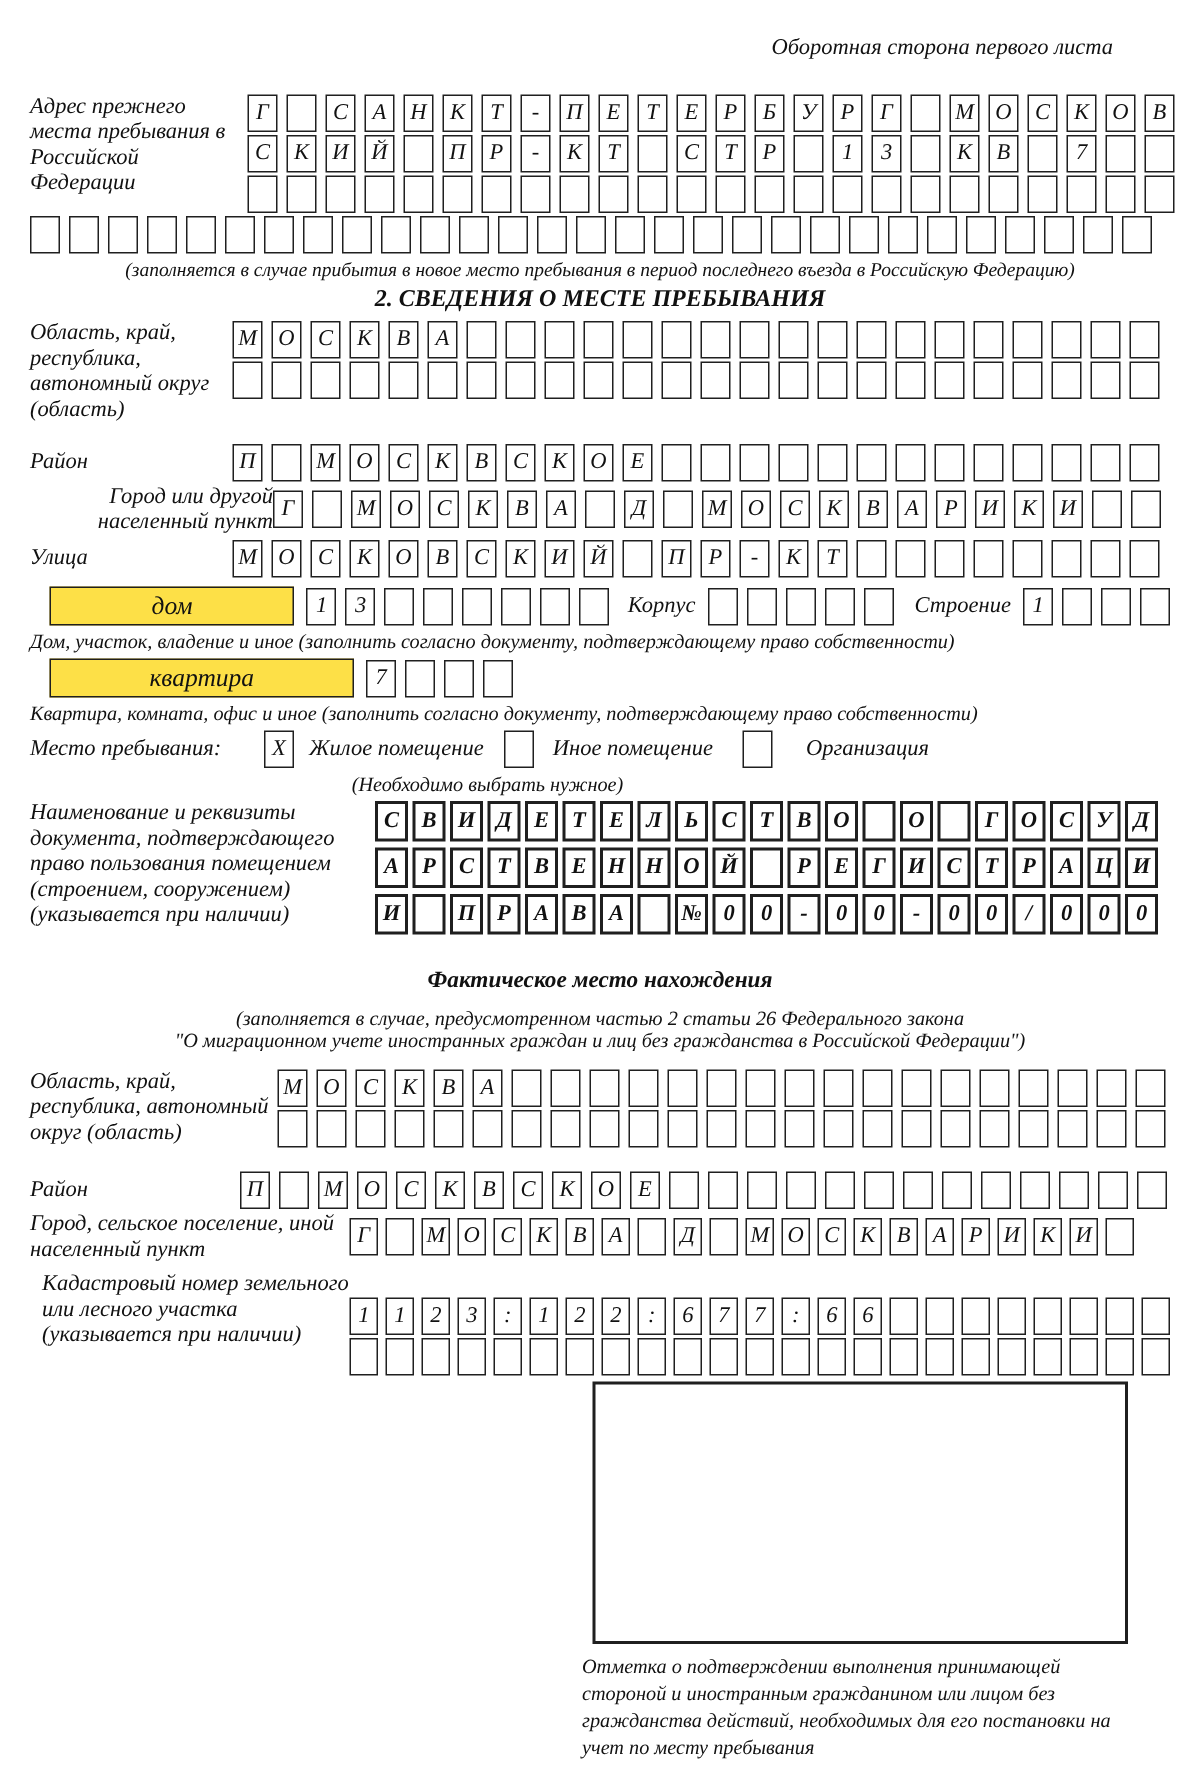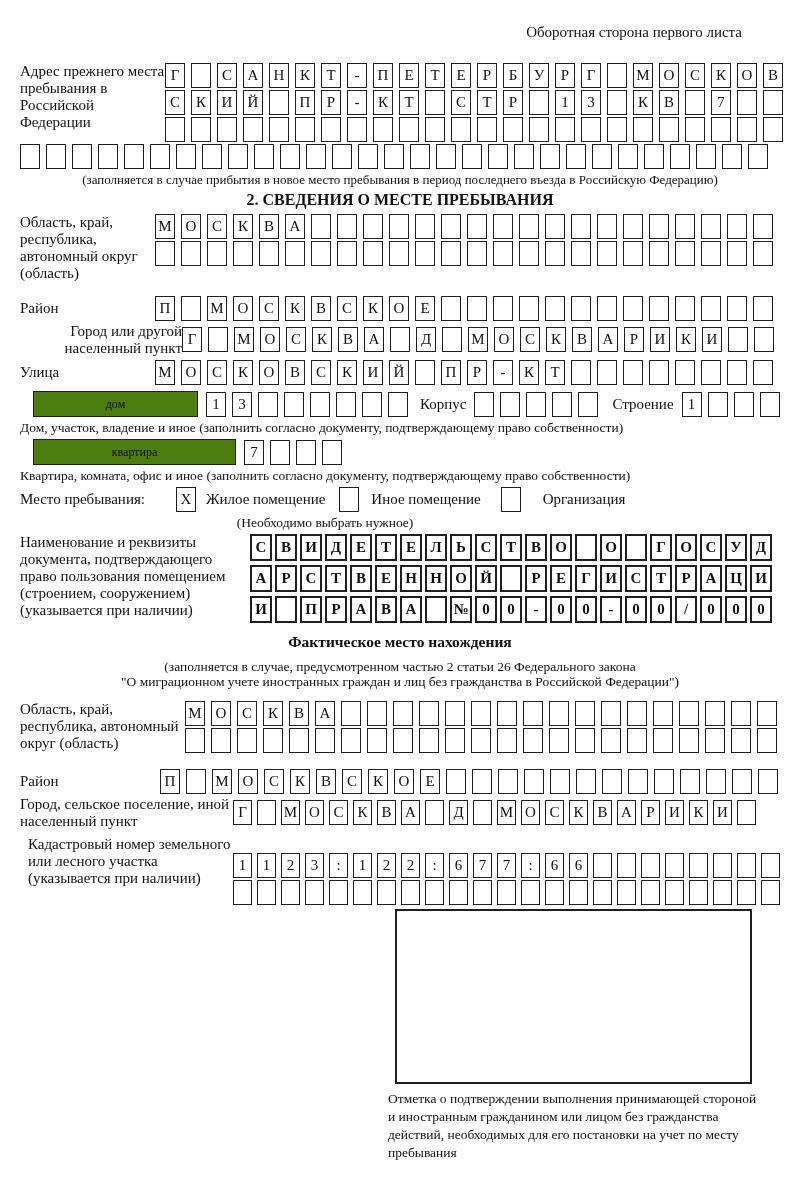--- a/index.html
+++ b/index.html
@@ -1,17 +1,17 @@
 <!DOCTYPE html>
 <html><head>
 <meta charset="utf-8">
 <style>
   html,body{margin:0;padding:0;background:#fff;}
   body{width:800px;height:1180px;font-family:"Liberation Serif","DejaVu Serif",serif;color:#111;}
-  .page{position:relative;box-sizing:border-box;width:800px;height:1180px;padding:6px 20px 0 20px;overflow:hidden;}
+  .page{position:relative;box-sizing:border-box;width:800px;height:1180px;padding:6px 20px 0 20px;overflow:hidden;font-style:italic;}
 
   .hdr{ text-align:right; font-size:15px; margin:18px 38px 22px 0;}
 
   .group{display:flex;align-items:flex-start;}
   .frow{display:flex;align-items:center;}
   .label{font-size:15px;line-height:17px;flex:0 0 auto;}
   .w145{width:145px;} .w135{width:135px;} .w162{width:162px;text-align:right;} .w230{width:230px;}
   .w165{width:165px;} .w140{width:140px;} .w213{width:213px;} .w205{width:205px;}
 
   .cells{display:flex;gap:6px;margin-bottom:2px;}
@@ -20,21 +20,21 @@
   .big .cell{width:22px;height:27px;border-width:2px;font-weight:600;}
   .big{gap:3px;margin-bottom:4px;}
   .tight{gap:5px;}
   .tight .cell{width:19px;}
 
   .note{font-size:13px;line-height:15px;}
   .center{text-align:center;}
   .title{font-weight:bold;font-size:16px;text-align:center;}
 
   .widebox{box-sizing:border-box;border:1.5px solid #1f1f1f;height:26px;display:flex;
-           align-items:center;justify-content:center;font-size:12px;background:#4d7c0f;}
+           align-items:center;justify-content:center;font-size:17px;background:#fde047;}
 
   .stamp-box{box-sizing:border-box;border:2px solid #1f1f1f;width:357px;height:175px;background:#fff;}
   .stamp-caption{width:370px;font-size:13.5px;line-height:18px;text-align:left;margin-top:6px;}
 </style>
 </head>
 <body>
 
 <div class="page">
 
   <div class="hdr">Оборотная сторона первого листа</div>
@@ -422,21 +422,21 @@
           <span class="cell">0</span>
           <span class="cell">0</span>
           <span class="cell">/</span>
           <span class="cell">0</span>
           <span class="cell">0</span>
           <span class="cell">0</span>
         </div>
     </div>
   </div>
 
-  <div class="title" style="font-size:15.5px;margin:6px 0 8px 0;">Фактическое место нахождения</div>
+  <div class="title" style="font-size:15.5px;margin:18px 0 8px 0;">Фактическое место нахождения</div>
   <div class="note center" style="font-size:13.5px;">(заполняется в случае, предусмотренном частью 2 статьи 26 Федерального закона</div>
   <div class="note center" style="font-size:13.5px;margin-bottom:12px;">"О миграционном учете иностранных граждан и лиц без гражданства в Российской Федерации")</div>
 
   <div class="group">
     <div class="label w165">Область, край, республика, автономный округ (область)</div>
     <div>
       <div class="cells">
           <span class="cell">М</span>
           <span class="cell">О</span>
           <span class="cell">С</span>

